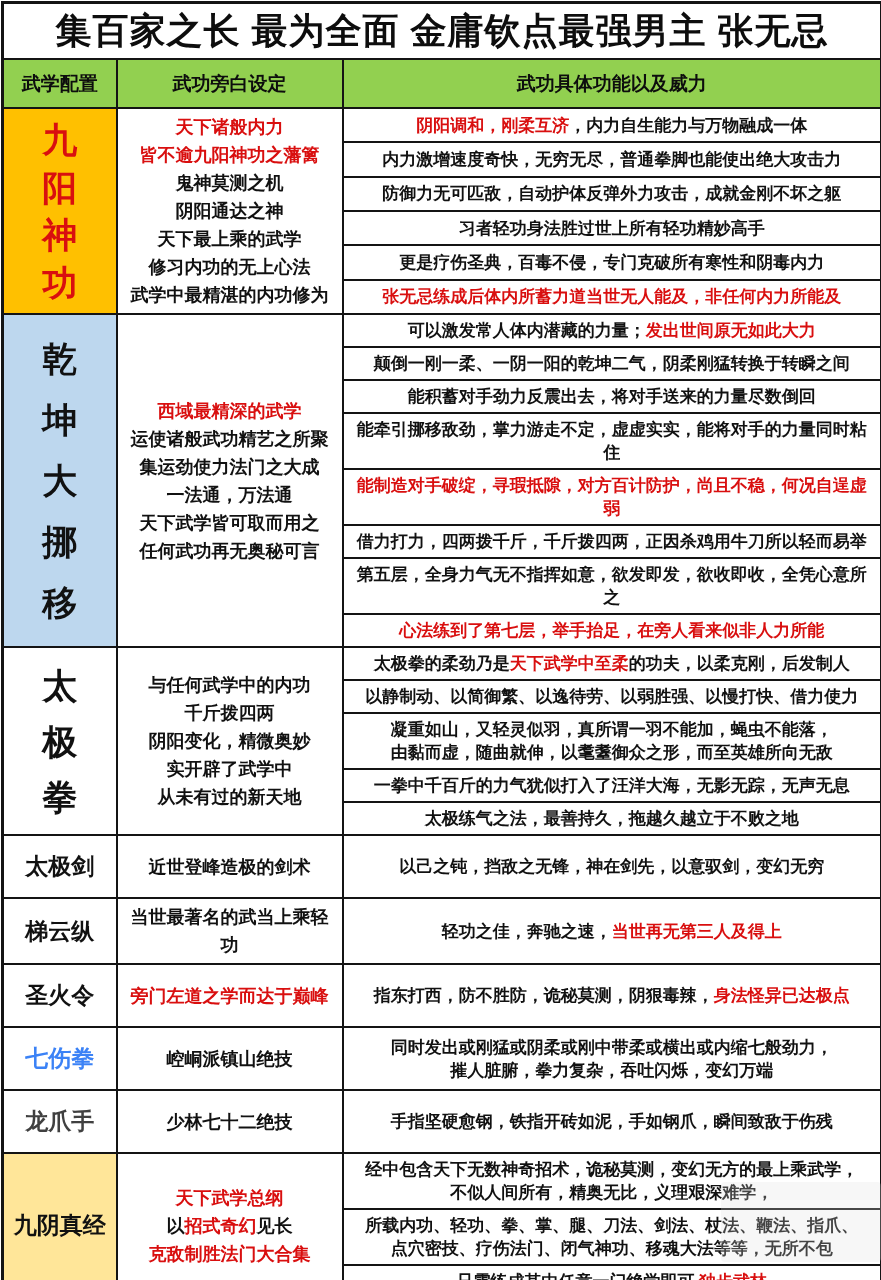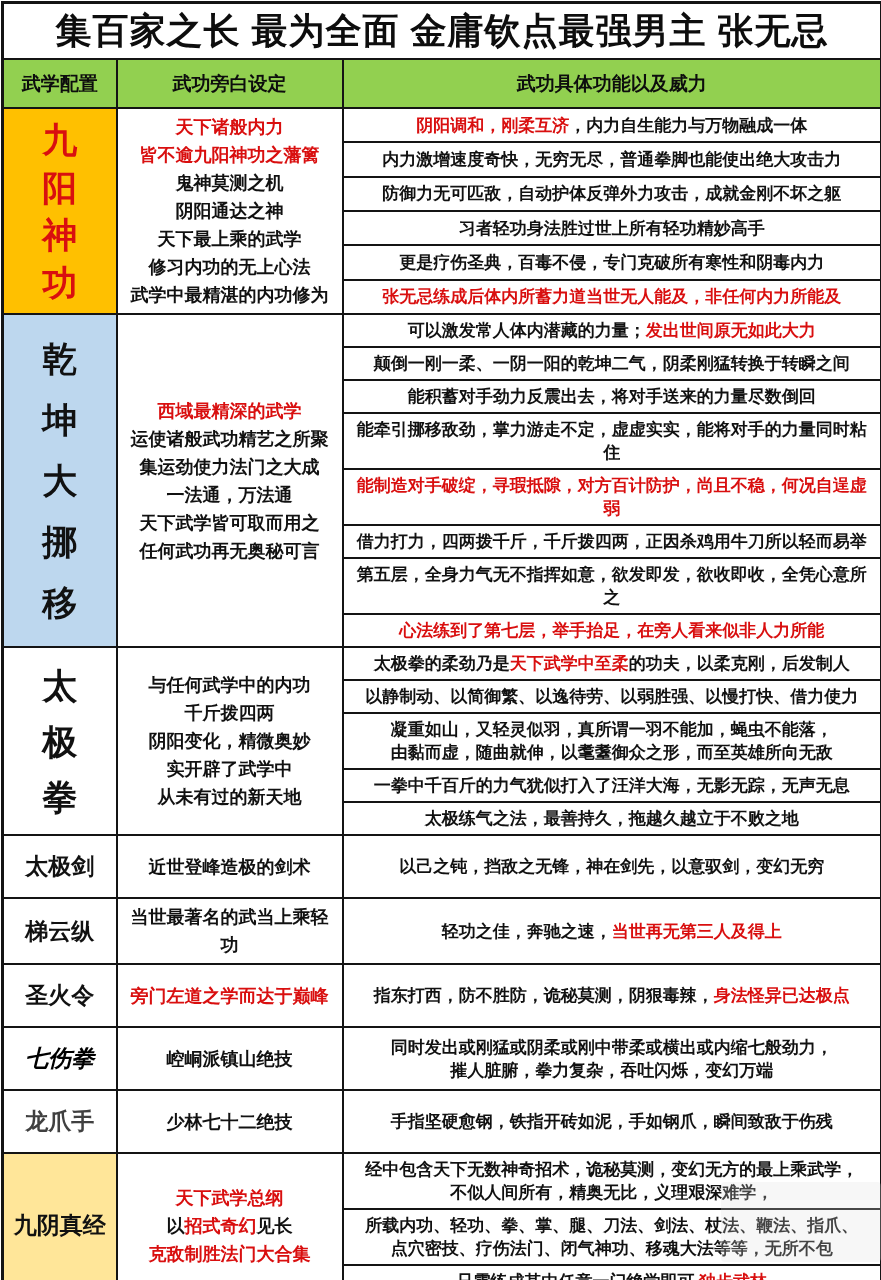--- a/index.html
+++ b/index.html
@@ -231,21 +231,21 @@
         <tr>
           <td rowspan="1" class="name" style="background: rgb(255, 255, 255); color: rgb(17, 17, 17); border-radius: 22px;">圣火令</td>
           <td rowspan="1" class="intro">
             <div class="line"><span class="red">旁门左道之学而达于巅峰</span></div>
           </td>
           <td class="detail tall">
             <div class="line"><span>指东打西，防不胜防，诡秘莫测，阴狠毒辣，</span><span class="red">身法怪异已达极点</span></div>
           </td>
         </tr>
         <tr>
-          <td rowspan="1" class="name" style="background: rgb(255, 255, 255); color: #000000; font-style: italic;">七伤拳</td>
+          <td rowspan="1" class="name" style="background: rgb(255, 255, 255); color: #3b82f6;">七伤拳</td>
           <td rowspan="1" class="intro">
             <div class="line"><span>崆峒派镇山绝技</span></div>
           </td>
           <td class="detail tall">
             <div class="line"><span>同时发出或刚猛或阴柔或刚中带柔或横出或内缩七般劲力，</span></div>
             <div class="line"><span>摧人脏腑，拳力复杂，吞吐闪烁，变幻万端</span></div>
           </td>
         </tr>
         <tr>
           <td rowspan="1" class="name" style="background: rgb(255, 255, 255); color: #404040;">龙爪手</td>

